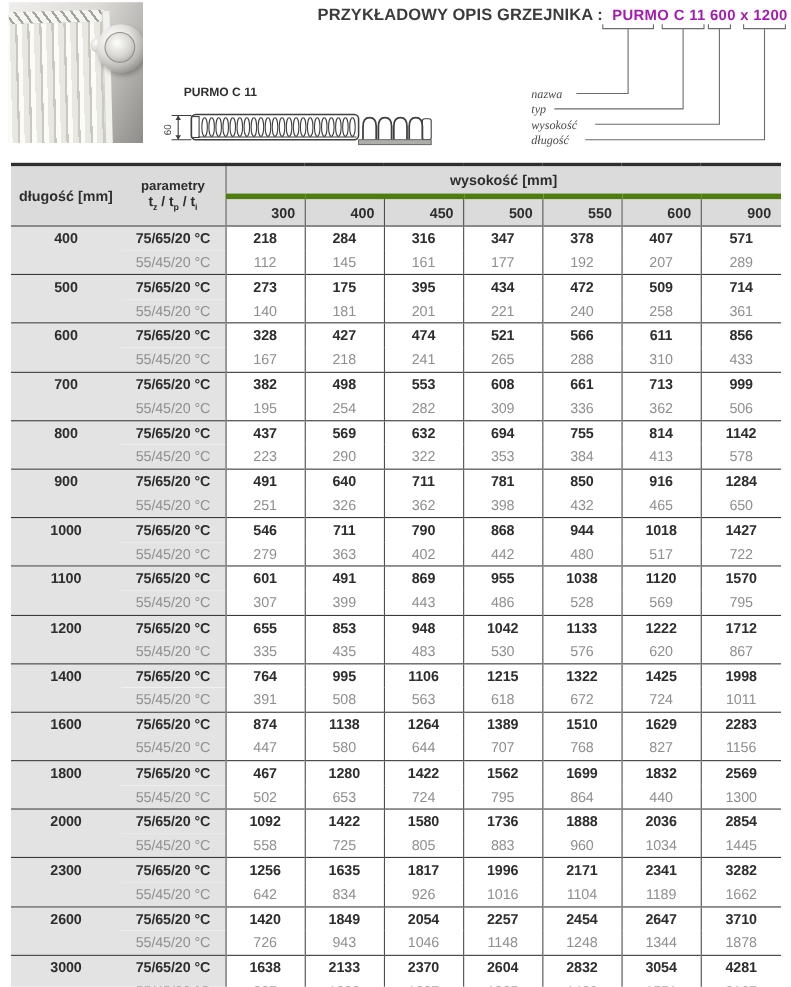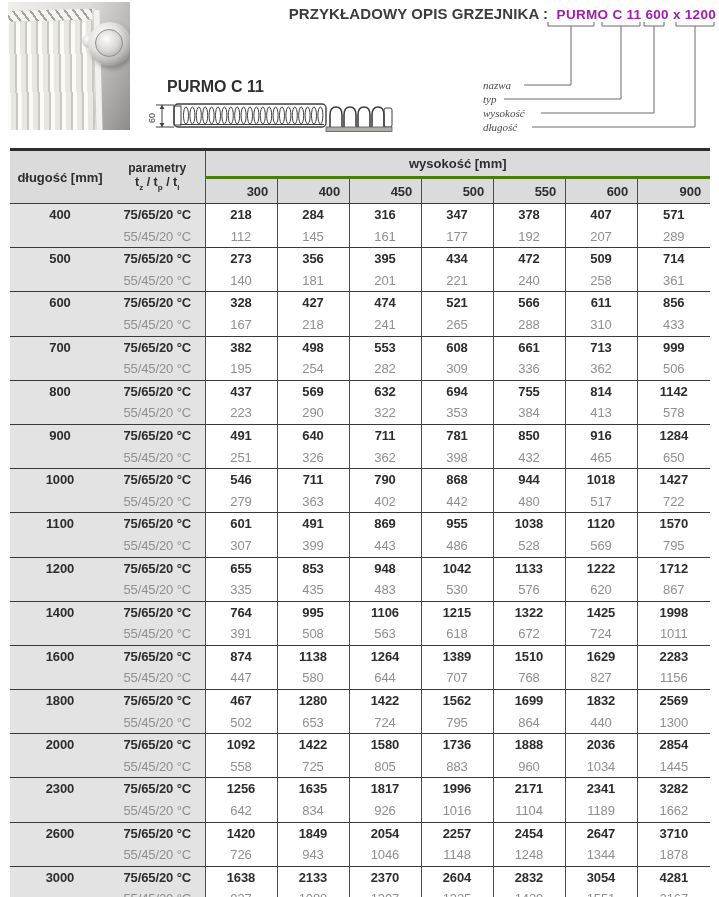--- a/index.html
+++ b/index.html
@@ -18,37 +18,37 @@
   .rad-edge{position:absolute;top:8px;left:86px;width:6px;height:120px;background:#f1f1ed;
     border-left:1px solid #cfcec8;transform:rotate(-1.5deg);}
   .valve{position:absolute;left:80px;top:20px;width:44px;height:44px;border-radius:50%;
     background:radial-gradient(circle at 35% 32%,#ffffff 0%,#e2e1dd 38%,#b9b8b4 62%,#7d7c78 88%,#68675f 100%);
     box-shadow:2px 3px 4px rgba(60,60,55,.35);}
   .valve::after{content:"";position:absolute;left:7px;top:7px;width:26px;height:26px;border-radius:50%;
     background:radial-gradient(circle at 40% 35%,#fdfdfb 0%,#d6d5d1 55%,#9a9995 100%);
     border:1px solid #8f8e8a;}
   .valve-knob{position:absolute;left:74px;top:32px;width:14px;height:14px;border-radius:50%;
     background:radial-gradient(circle at 40% 35%,#fff,#b9b8b2);}
-  .product-label{position:absolute;left:167px;top:78px;font-size:16px;font-weight:bold;color:#2f2f2f;}
+  .product-label{position:absolute;left:167px;top:78px;font-size:11px;font-weight:bold;color:#2f2f2f;}
   .xsec{position:absolute;left:146px;top:94px;}
   .example-title{position:absolute;top:5px;right:3px;white-space:nowrap;}
   .example-title .cap{font-size:15px;font-weight:bold;color:#3c3c3c;letter-spacing:.1px;}
   .example-title .model{font-size:13.5px;font-weight:bold;color:#a21caf;margin-left:4px;letter-spacing:.3px;}
   .leaders{position:absolute;left:440px;top:0;}
   .leaders path,.leaders line{stroke:#6b6b6b;stroke-width:1;fill:none;}
   .leaders text{font:italic 11px "Liberation Serif",serif;fill:#4a4a4a;}
   .xsec .stroke{stroke:#3f3f3f;fill:none;}
   .xsec text{font-family:"Liberation Sans",sans-serif;}
   
   table{position:absolute;left:10px;top:148px;width:700px;border-collapse:collapse;table-layout:fixed;
     border-top:3px solid #2e2e2e;border-bottom:2px solid #2e2e2e;}
   th,td{padding:0;text-align:center;vertical-align:middle;overflow:hidden;}
   thead th{background:#dbdbdb;color:#2d2d2d;font-size:13px;font-weight:bold;}
   th.whead{height:25px;}
-  th.hcol{height:24px;border-top:3px solid #4d7c0f;padding-left:33px;}
+  th.hcol{height:24px;border-top:5px solid #4d7c0f;padding-left:33px;}
   .vline{border-left:1.5px solid #4d4d4d;}
   th.c2sym{font-size:12px;}
   th.c2sym .l1{display:block;line-height:15px;}
   th.c2sym .l2{display:block;line-height:13px;font-size:12.5px;}
   sub{font-size:8px;}
   tbody td{height:21.6px;line-height:21.6px;font-size:13px;letter-spacing:-.1px;}
   tbody tr.grp-start td{border-top:1.5px solid #3a3a3a;}
   td.lab{background:#e3e3e3;}
   td.len{font-weight:bold;color:#2d2d2d;vertical-align:top;}
   td.hi{font-weight:bold;color:#2d2d2d;}
@@ -190,21 +190,21 @@
         <td class="lo vline">161</td>
         <td class="lo vline">177</td>
         <td class="lo vline">192</td>
         <td class="lo vline">207</td>
         <td class="lo vline">289</td>
       </tr>
       <tr class="grp-start">
         <td class="lab len" rowspan="2">500</td>
         <td class="lab hi">75/65/20 °C</td>
         <td class="hi vline">273</td>
-        <td class="hi vline">356</td>
+        <td class="hi vline">175</td>
         <td class="hi vline">395</td>
         <td class="hi vline">434</td>
         <td class="hi vline">472</td>
         <td class="hi vline">509</td>
         <td class="hi vline">714</td>
       </tr>
       <tr>
         <td class="lab lo">55/45/20 °C</td>
         <td class="lo vline">140</td>
         <td class="lo vline">181</td>

